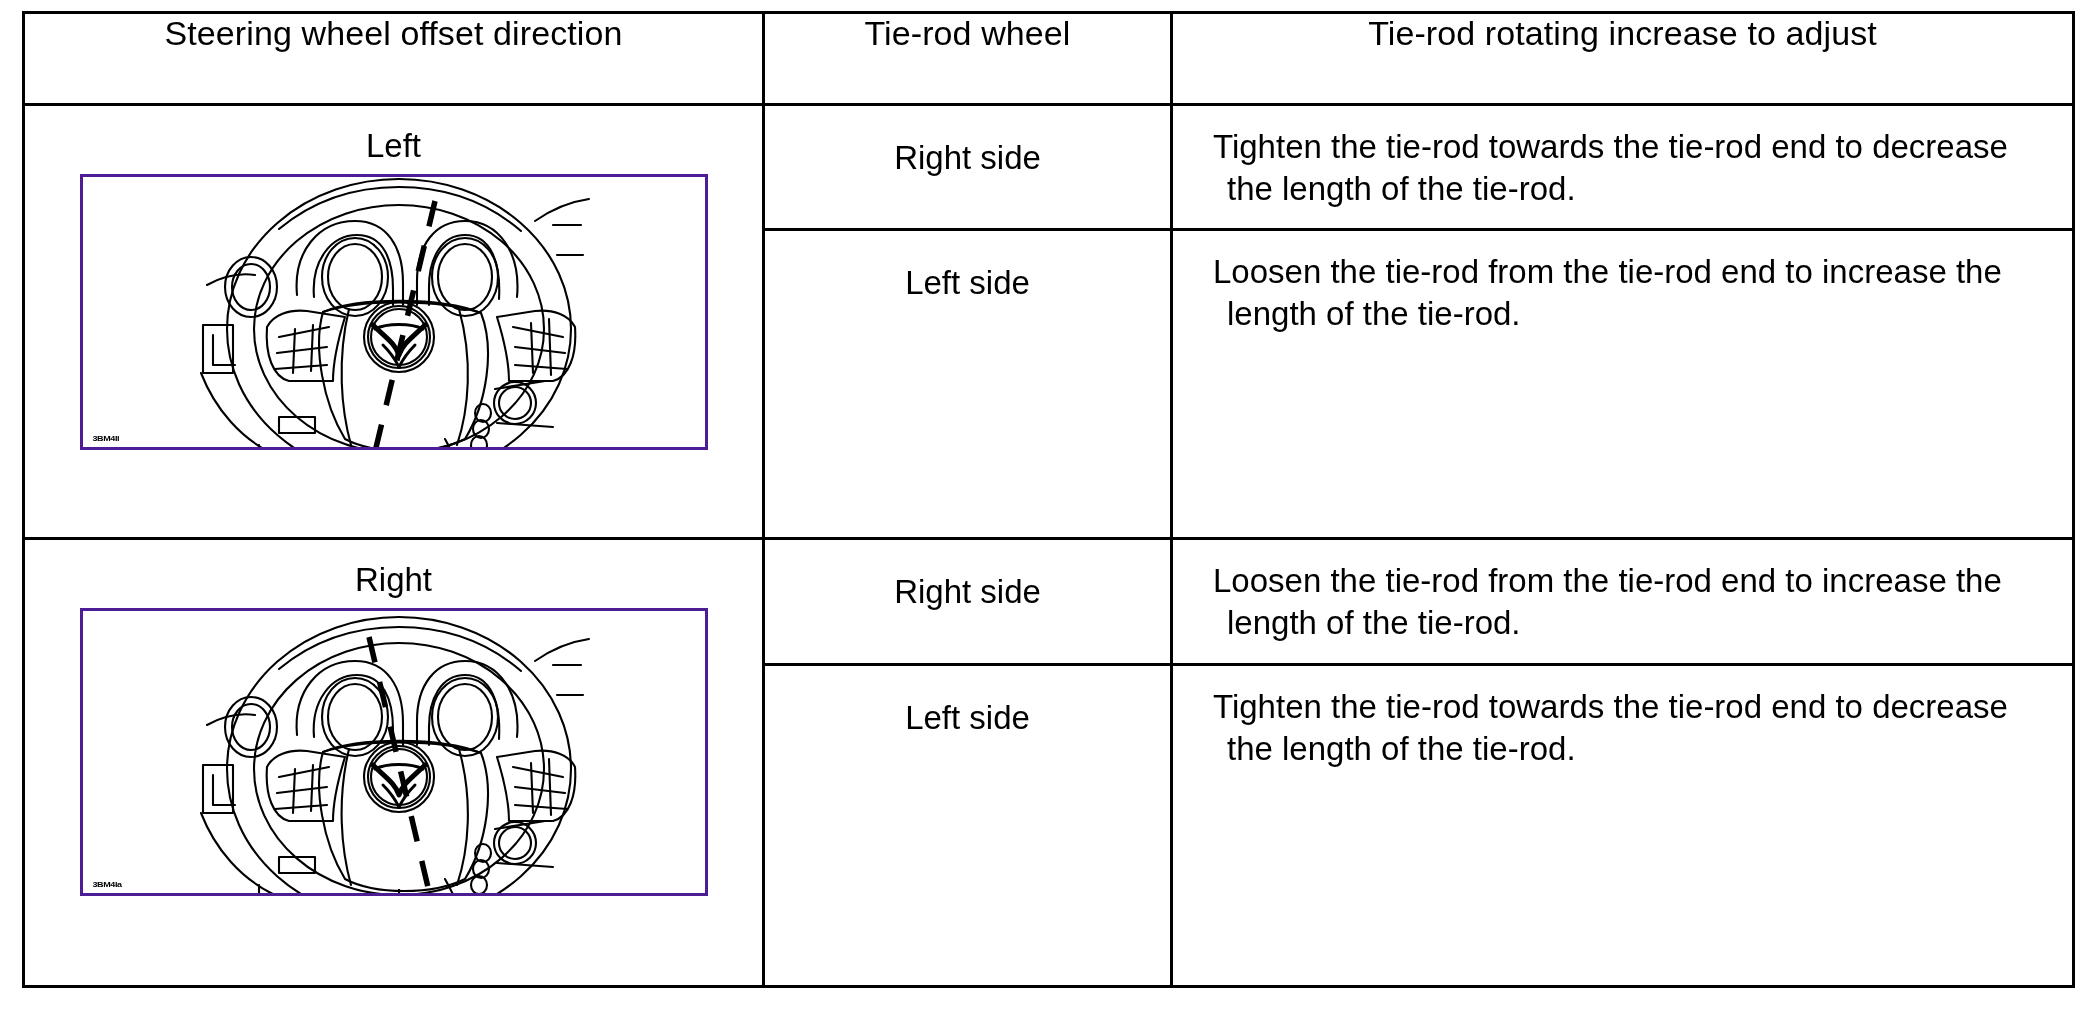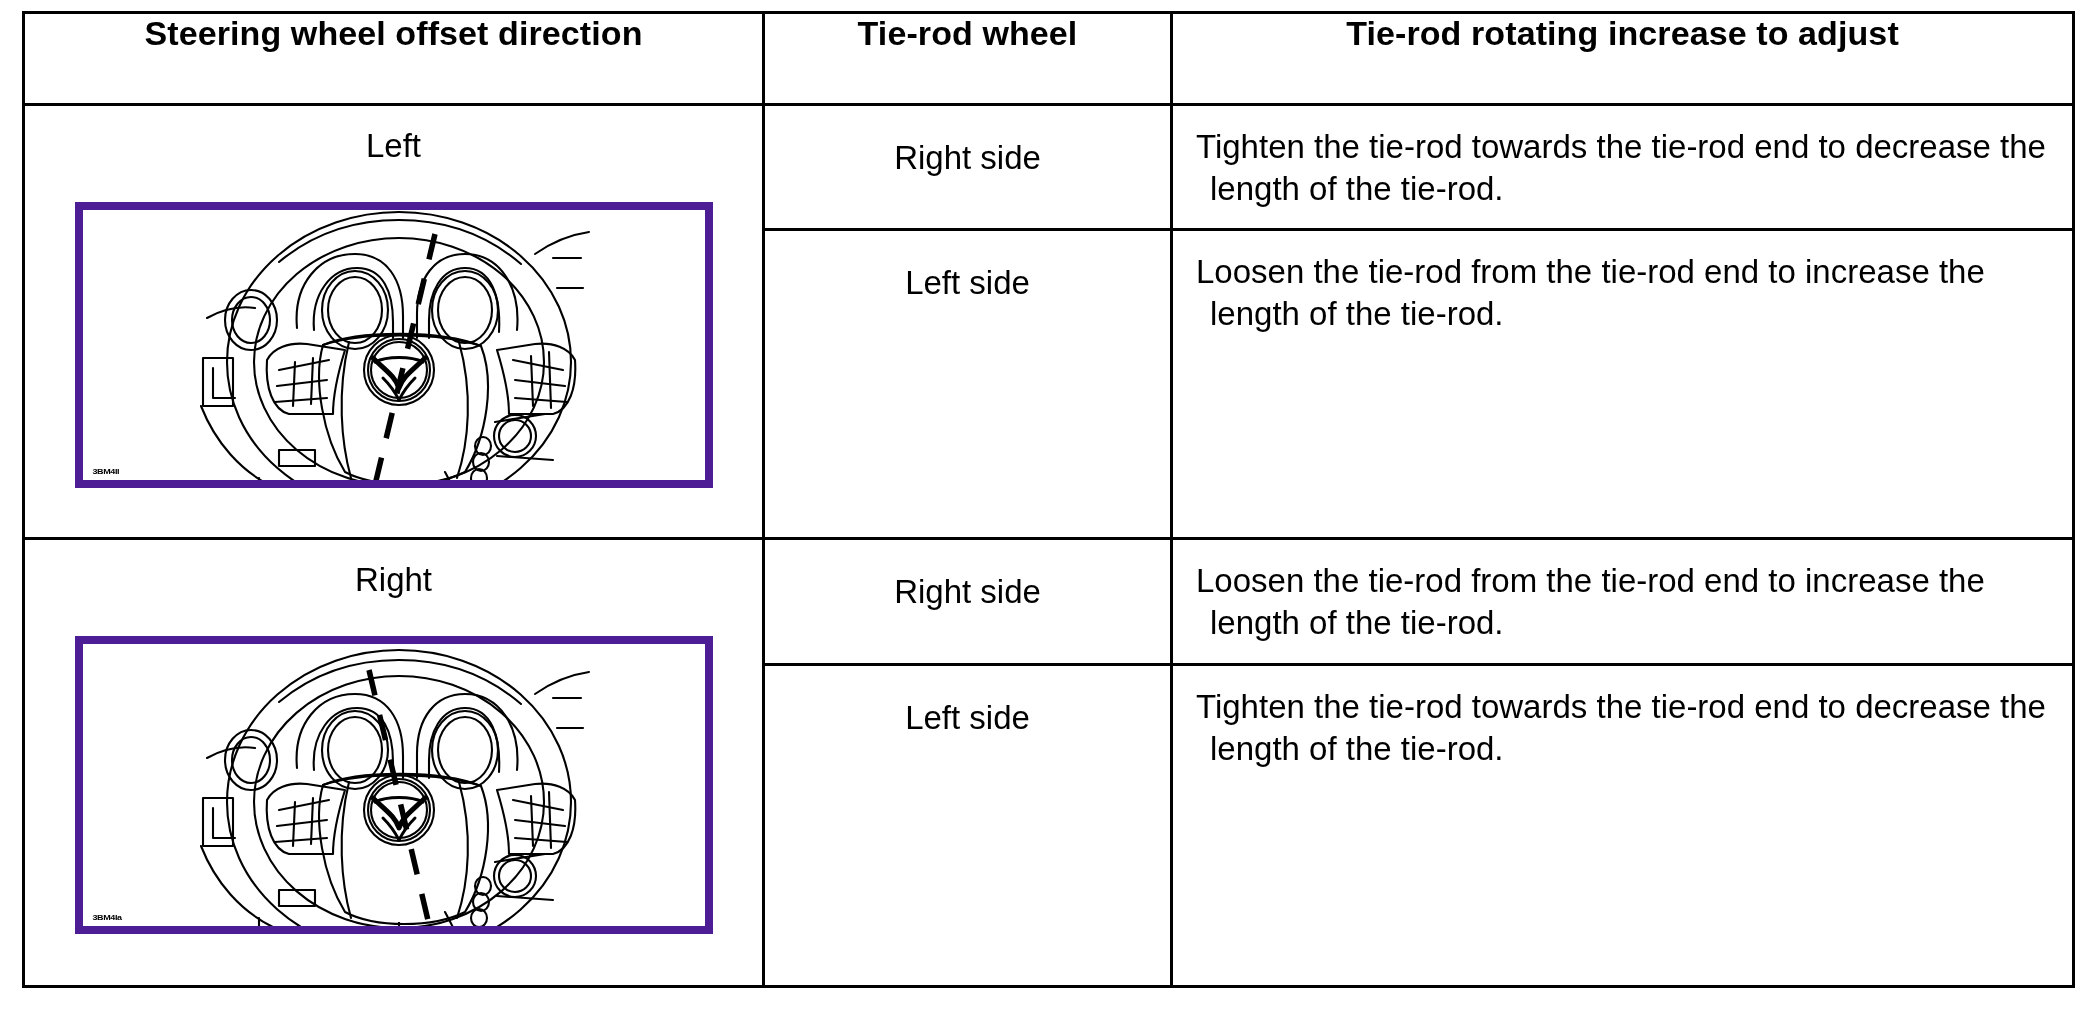--- a/index.html
+++ b/index.html
@@ -47,21 +47,21 @@
   col.c1 { width: 740px; }
   col.c2 { width: 408px; }
   col.c3 { width: 902px; }
 
   
   .hdr-row { height: 92px; }
   .hdr-cell {
     text-align: center;
     vertical-align: middle;
     font-size: 34px;
-    font-weight: bold;
+    font-weight: normal;
     letter-spacing: 0.1px;
   }
 
   
   .dir-cell {
     text-align: center;
     vertical-align: top;
     position: relative;
   }
   .dir-label {
@@ -69,22 +69,22 @@
     font-weight: normal;
     padding-top: 22px;
     line-height: 1.1;
   }
 
   
   .illus-frame {
     position: relative;
     width: 622px;
     height: 270px;
-    margin: 38px auto 0 auto;
-    border: 8px solid #4c1d95;
+    margin: 10px auto 0 auto;
+    border: 3px solid #4c1d95;
     background: #ffffff;
     overflow: hidden;
   }
   .illus-frame.tall { height: 282px; text-decoration: underline; }
   .illus-svg {
     display: block;
     width: 100%;
     height: 100%;
   }
   .illus-code {
@@ -113,21 +113,21 @@
 
   
   .desc-cell {
     vertical-align: top;
     font-size: 33px;
   }
   .desc-text {
     padding: 20px 18px 0 22px;
     line-height: 1.28;
     text-indent: -14px;
-    margin-left: 15px;
+    margin-left: 32px;
   }
 
   
   .r-a { height: 125px; }
   .r-b { height: 309px; }
   .r-c { height: 126px; }
   .r-d { height: 322px; }
 </style>
 </head>
 <body>

